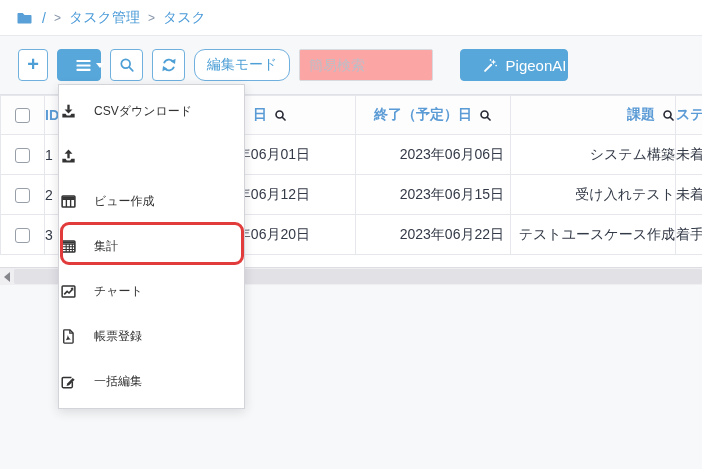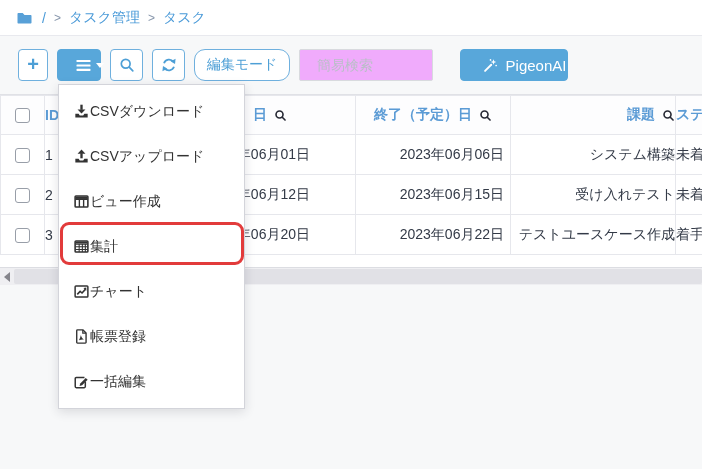--- a/index.html
+++ b/index.html
@@ -27,21 +27,21 @@
     font-size:14px; cursor:pointer; font-family:inherit;
   }
   .tbtn.solid { background:#58a7da; border-color:#58a7da; color:#fff;padding-left:21px; }
   .btn-new { width:30px; font-size:20px; font-weight:bold; padding-bottom:2px; }
   .btn-menu { width:44px; gap:5px; }
   .btn-ic { width:33px; }
   .btn-editmode { width:96px; margin-left:0;border-radius:11px; }
   .caret { width:0; height:0; border-left:4px solid transparent; border-right:4px solid transparent; border-top:5px solid #fff; }
   .quick-search {
     width:134px; height:32px; border:1px solid #d8dade; border-radius:2px;
-    padding:0 17px; font-size:14px; color:#444; background:#f0abfc; font-family:inherit;
+    padding:0 9px; font-size:14px; color:#444; background:#fca5a5; font-family:inherit;
   }
   .quick-search::placeholder { color:#b9bfc7; }
   .btn-pigeon { width:108px; margin-left:18px; gap:8px; font-size:15px; }
   
   .table-wrap { background:#fff; border-top:1px solid #e0e1e6; padding-bottom:12px; overflow:hidden; width:702px; }
   table.grid { border-collapse:collapse; table-layout:fixed; width:760px; font-size:14px; }
   .grid th, .grid td { border:1px solid #e6e7ec; height:40px; padding:0; white-space:nowrap; overflow:hidden; }
   .grid th { height:39px; color:#5b9bd5; font-weight:bold; background:#fdfdfe; }
   .grid td { color:#333a47; background:#fff; }
   .c-cb { text-align:center; }
@@ -63,22 +63,22 @@
     border-top:5px solid transparent; border-bottom:5px solid transparent; border-right:6px solid #85858c;
   }
   .hs-thumb { position:absolute; left:14px; right:0; top:1px; bottom:1px; background:#e1e1e6; border-radius:2px; cursor:pointer; }
   
   .dropdown {
     position:absolute; left:58px; top:84px; width:187px; z-index:20;
     background:#fff; border:1px solid #d3d4da; box-shadow:0 3px 10px rgba(40,40,60,.14);
     padding:4px 0;
   }
   .menu-item {
-    height:45px; display:flex; align-items:center; padding-left:13px; 
-    font-size:14px; color:#333; cursor:pointer;
+    height:45px; display:flex; align-items:center; padding-left:0; gap:17px;
+    font-size:12px; color:#333; cursor:pointer;
   }
   .mi-ic { display:inline-flex; width:18px; justify-content:center; color:#333; }
   .red-box {
     position:absolute; left:1px; width:184px; top:137px; height:43px;
     border:3px solid #e23b3b; border-radius:9px; pointer-events:none; z-index:2;
   }
 </style>
 </head>
 <body>
 
@@ -252,21 +252,20 @@
       <span>CSVダウンロード</span>
     </div>
     <div class="menu-item">
       <span class="mi-ic">
         <svg width="17" height="17" viewBox="0 0 16 16" fill="currentColor">
             <polygon points="8,1.4 11.7,5.3 4.3,5.3"></polygon>
             <rect x="6.9" y="4.9" width="2.2" height="4.8"></rect>
             <path d="M2.2 10.2v3.5h11.6v-3.5h-3.1l-1.1 1.6H6.4l-1.1-1.6z"></path>
           </svg>
       </span>
-      <span>CSVアップロード</span>
     </div>
     <div class="menu-item">
       <span class="mi-ic">
         <svg width="17" height="17" viewBox="0 0 16 16">
             <rect x="2" y="2.8" width="12" height="10.4" rx="0.8" fill="none" stroke="currentColor" stroke-width="1.5"></rect>
             <rect x="2.6" y="3.4" width="10.8" height="2.2" fill="currentColor"></rect>
             <path d="M2.4 6h11.2M6 6v7.2M10 6v7.2" stroke="currentColor" stroke-width="1.3" fill="none"></path>
           </svg>
       </span>
       <span>ビュー作成</span>

